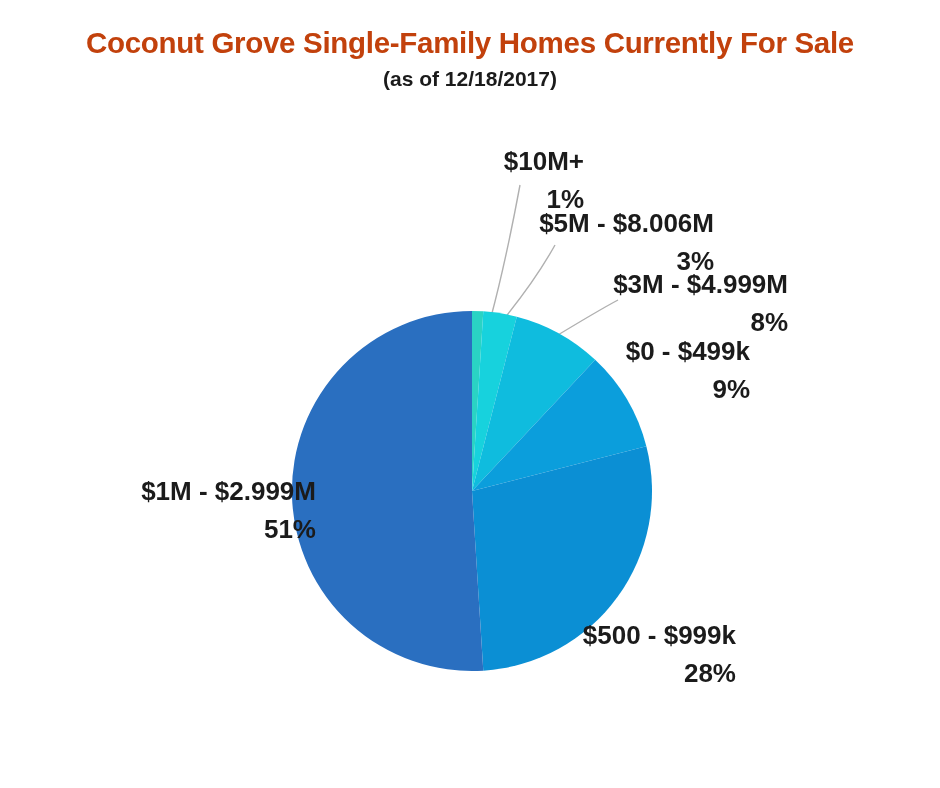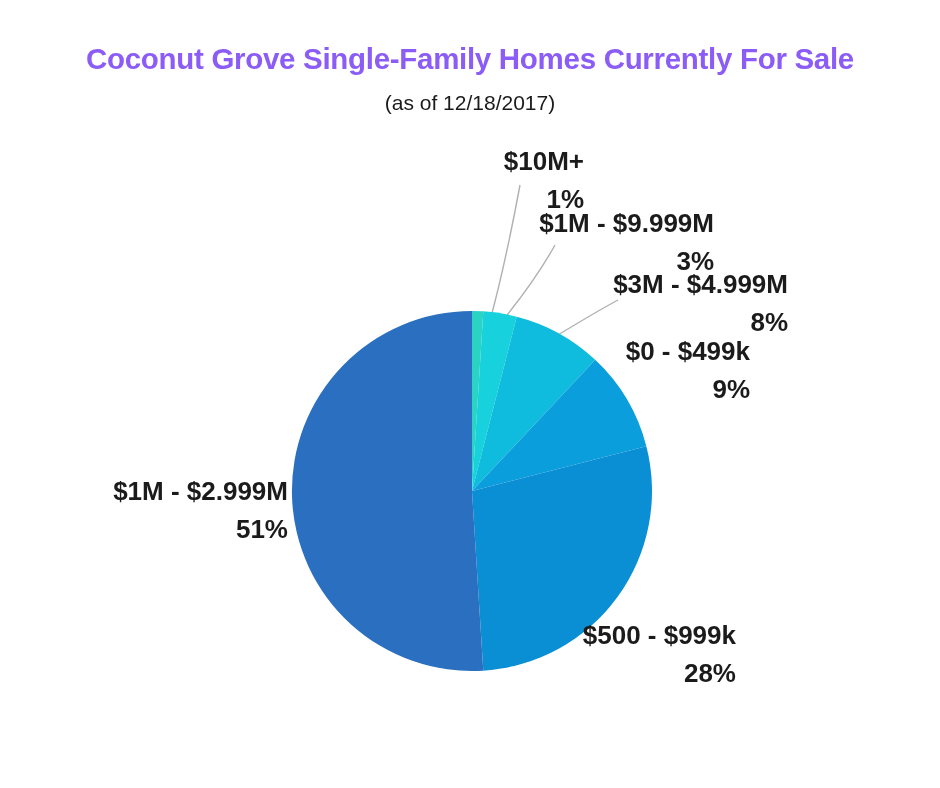--- a/index.html
+++ b/index.html
@@ -26,27 +26,27 @@
     position: absolute;
     top: 26px;
     left: 0;
     width: 940px;
     text-align: center;
   }
   .chart-title {
     font-size: 29.5px;
     font-weight: bold;
     letter-spacing: -0.3px;
-    color: #8b5cf6;
+    color: #c2410c;
     line-height: 1.12;
-    margin: 16px;
+    margin: 0;
   }
   .chart-subtitle {
     font-size: 21px;
-    font-weight: normal;
+    font-weight: bold;
     color: #1b1b1b;
     line-height: 1.15;
     margin: 8px 0 0 0;
   }
 
   
   .pie-svg {
     position: absolute;
     left: 0;
     top: 0;
@@ -68,21 +68,21 @@
 
   .label-right { text-align: right; }
   .label-left  { text-align: right; }
 
   
   #label-10m      { left: 334px; top: 143px; width: 250px; }
   #label-5m       { left: 354px; top: 205px; width: 360px; }
   #label-3m       { left: 414px; top: 266px; width: 374px; text-align: right; }
   #label-0-499    { left: 444px; top: 318px; width: 306px; margin-top: 15px; }
   #label-500-999  { left: 436px; top: 617px; width: 300px; }
-  #label-1m       { left: 16px;   top: 473px; width: 272px; }
+  #label-1m       { left: 0px;   top: 473px; width: 272px; padding-left: 44px; }
 </style>
 </head>
 <body>
 
 <div id="chart-root">
 
   <div class="title-block">
     <div class="chart-title">Coconut Grove Single-Family Homes Currently For Sale</div>
     <div class="chart-subtitle">(as of 12/18/2017)</div>
   </div>
@@ -104,21 +104,21 @@
         <path d="M 472 491 L 483.30 670.64 A 180 180 0 1 1 472.00 311.00 Z" fill="#2a6fc0"></path>
       </g>
   </svg>
 
   <div class="slice-label label-right" id="label-10m">
     <span class="lbl-name">$10M+</span>
     <span class="lbl-pct">1%</span>
   </div>
 
   <div class="slice-label label-right" id="label-5m">
-    <span class="lbl-name">$1M - $9.999M</span>
+    <span class="lbl-name">$5M - $8.006M</span>
     <span class="lbl-pct">3%</span>
   </div>
 
   <div class="slice-label label-right" id="label-3m">
     <span class="lbl-name">$3M - $4.999M</span>
     <span class="lbl-pct">8%</span>
   </div>
 
   <div class="slice-label label-right" id="label-0-499">
     <span class="lbl-name">$0 - $499k</span>

